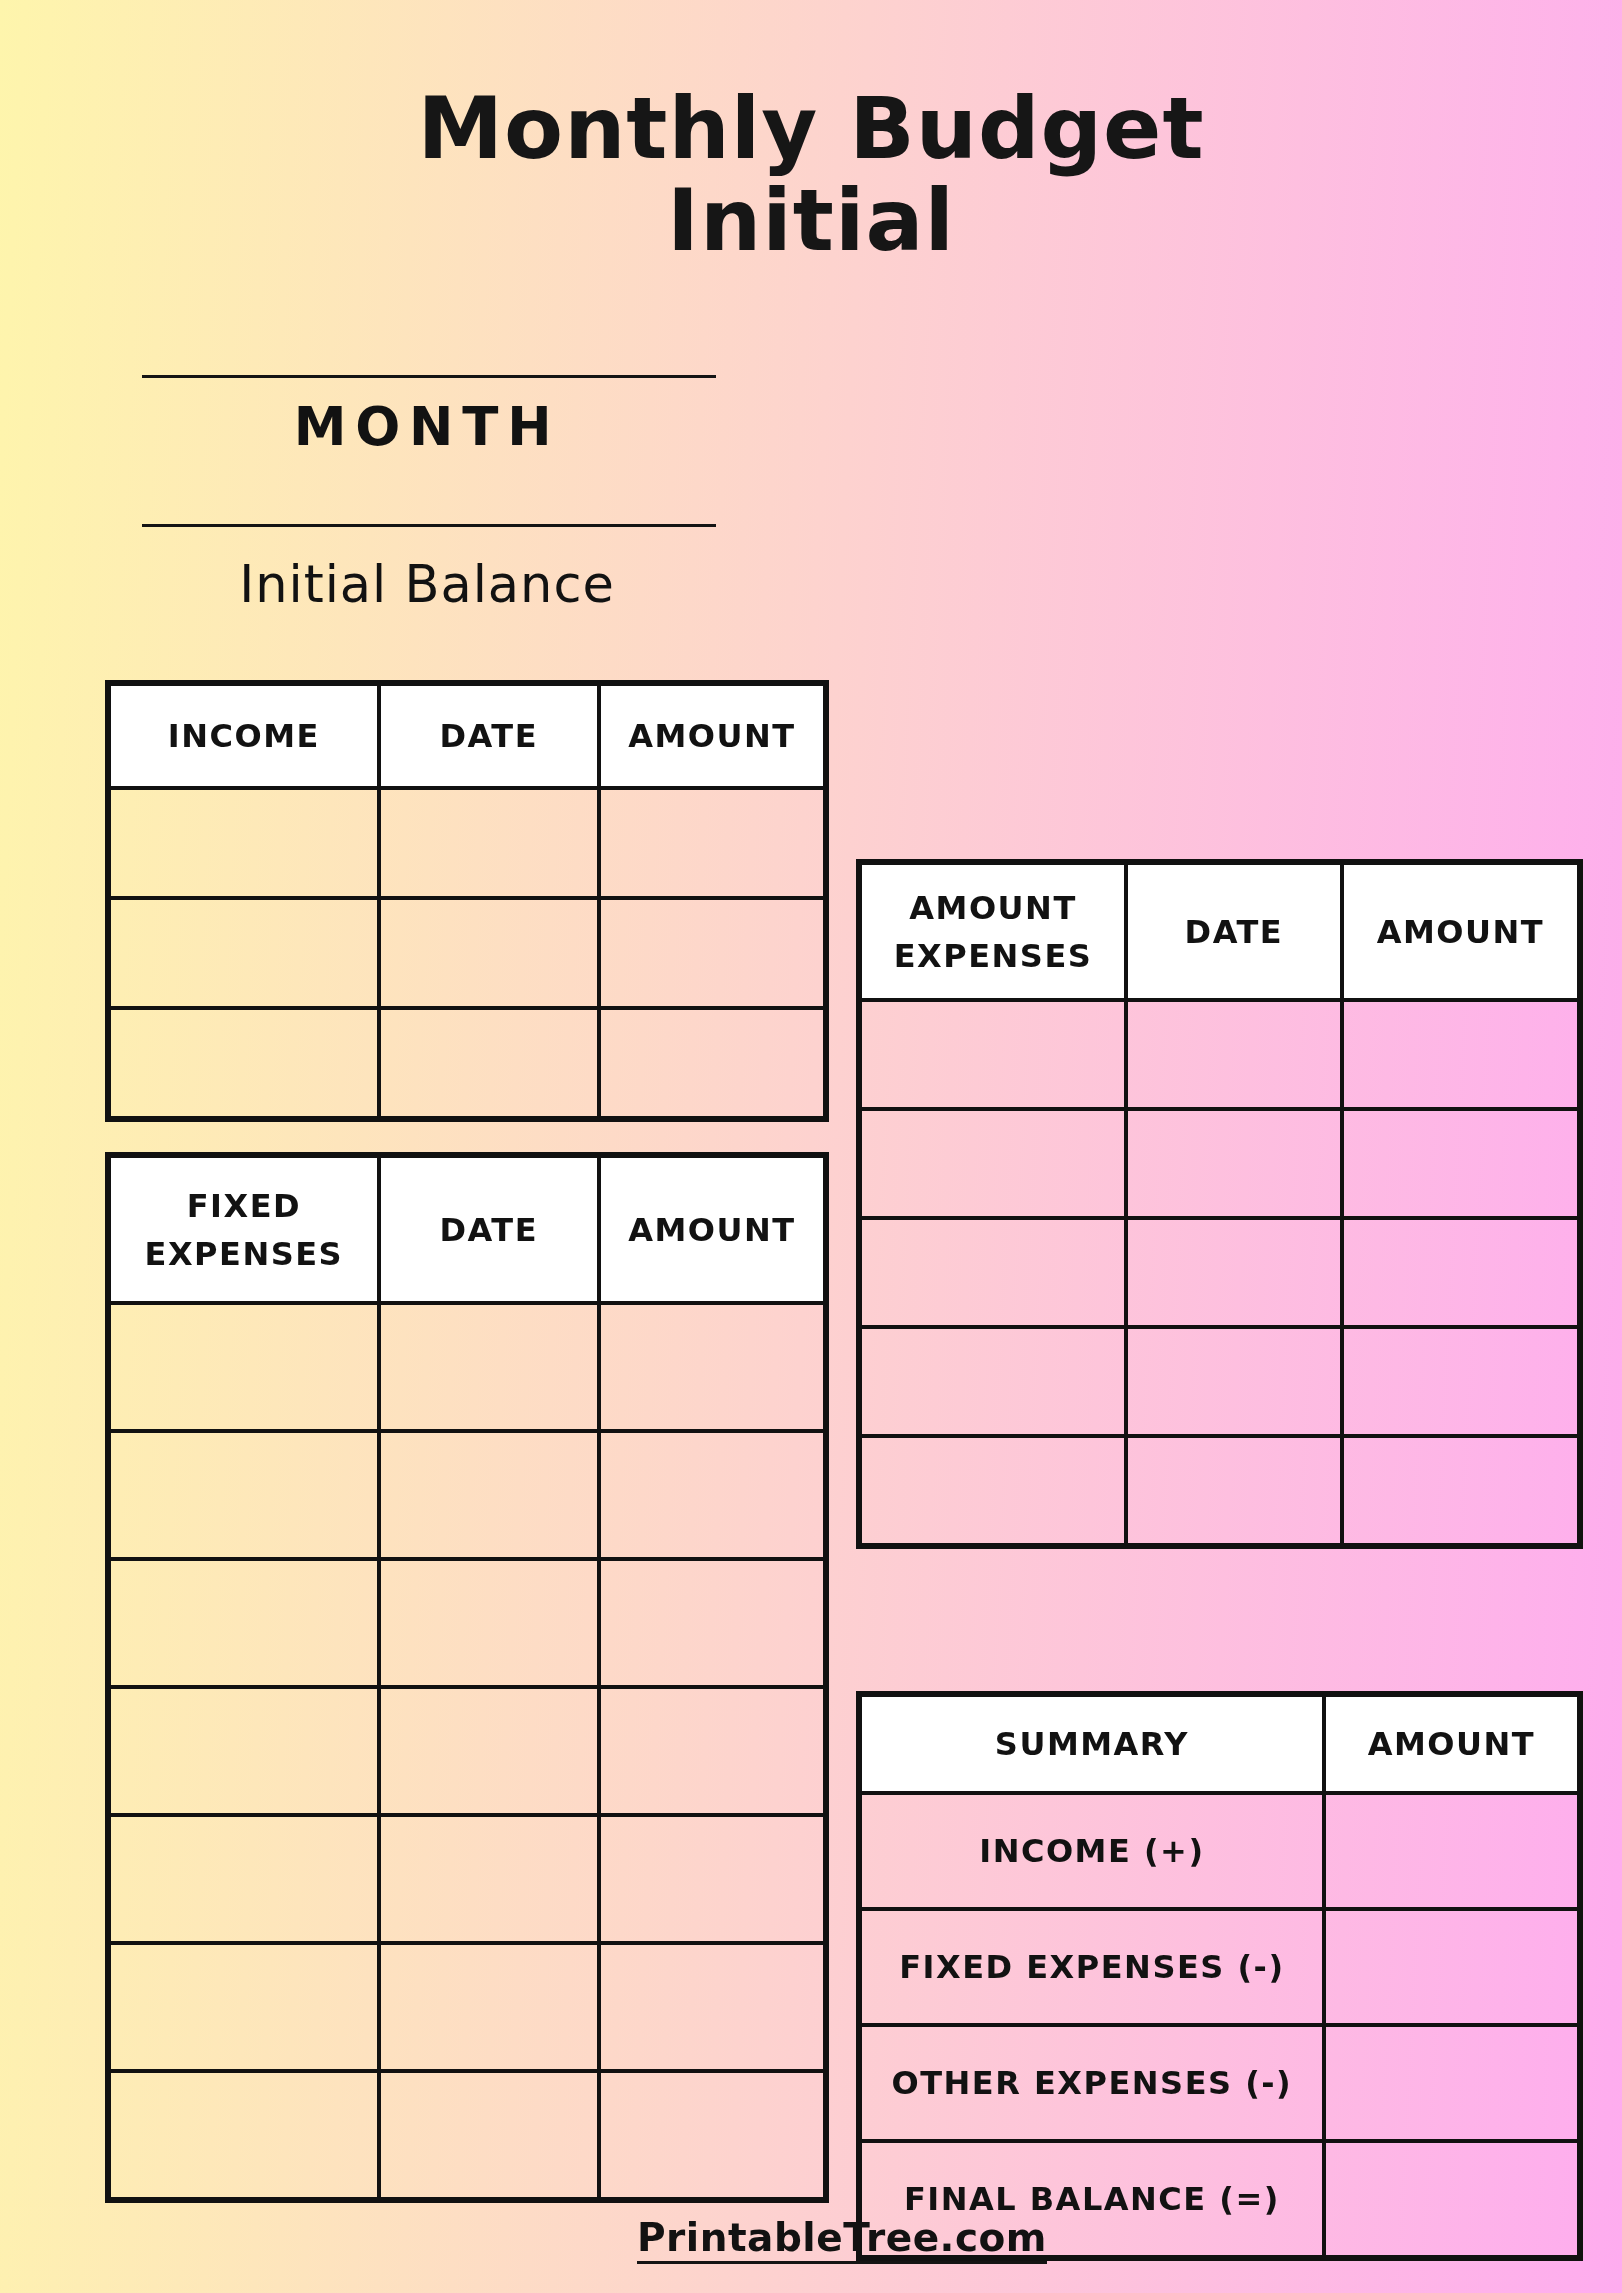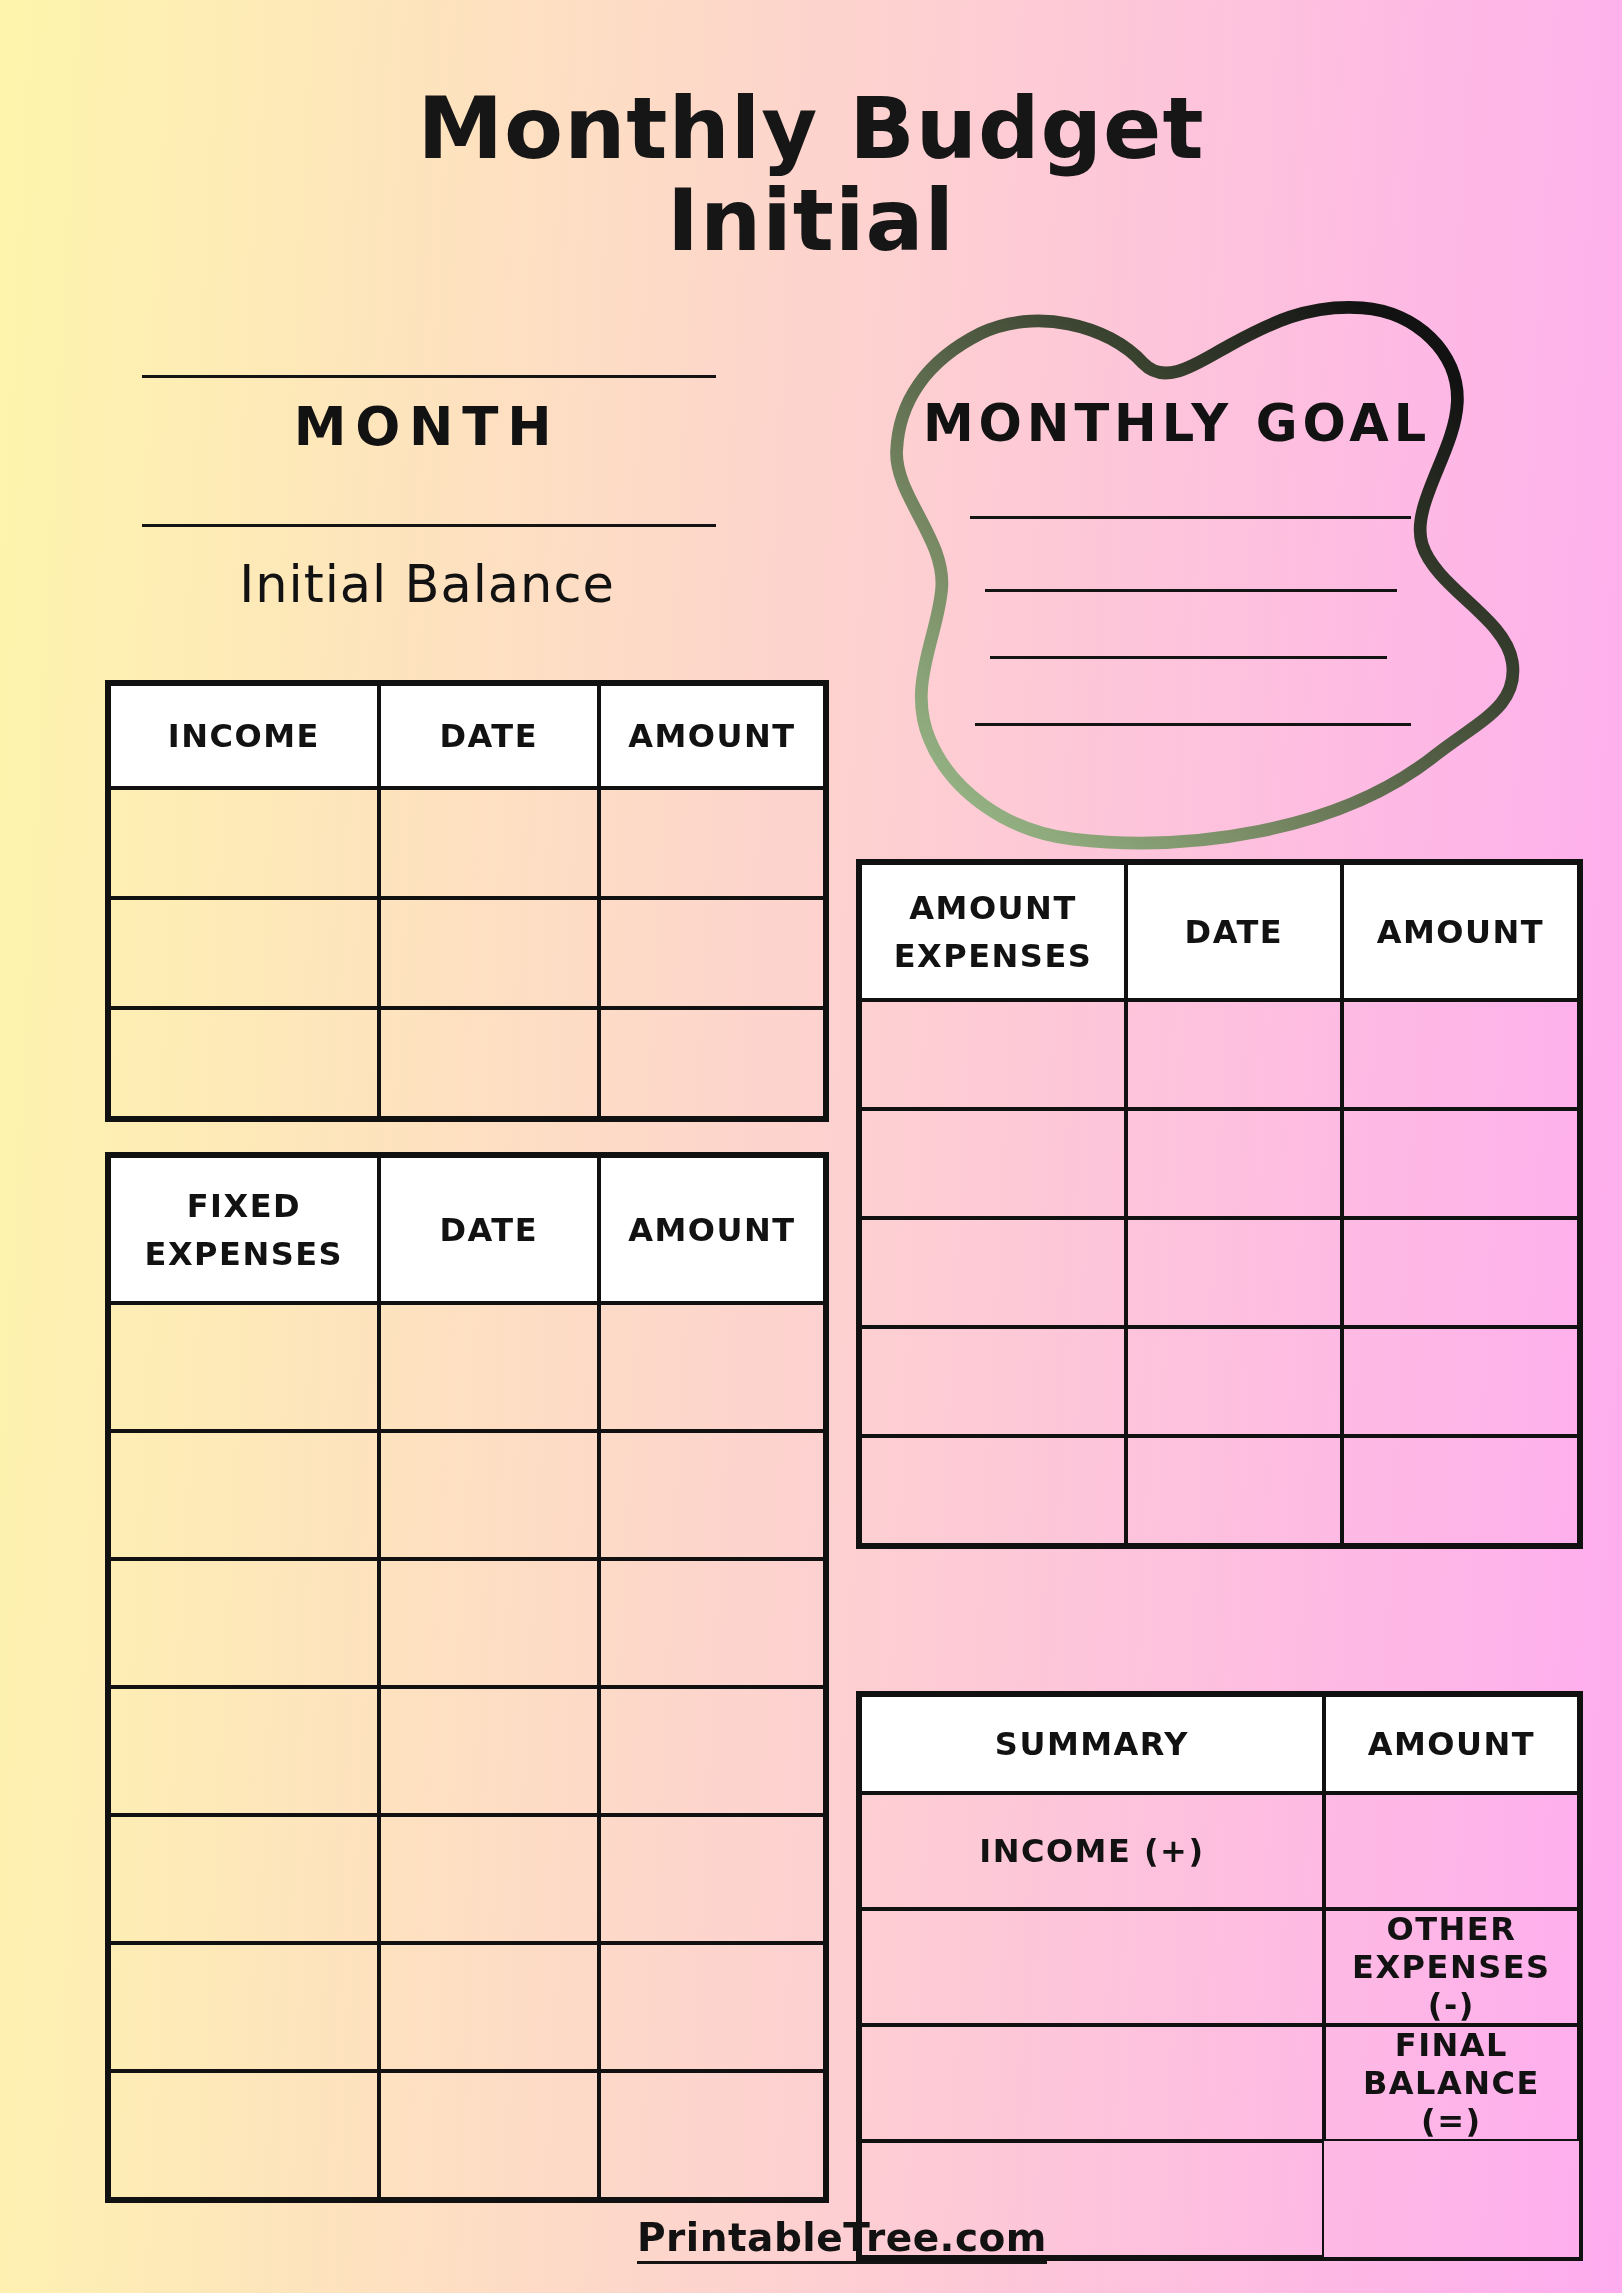--- a/index.html
+++ b/index.html
@@ -104,51 +104,20 @@
   <h1 class="title" style="margin:0;">
     <span>Monthly Budget</span>
     <span>Initial</span>
   </h1>
 
   <div class="hr hr1"></div>
   <div class="month">MONTH</div>
   <div class="hr hr2"></div>
   <div class="initial">Initial Balance</div>
 
-  <div class="goal">
-    <svg width="647" height="559" viewBox="0 0 660 570">
-      <defs>
-        <linearGradient id="blobg" x1="0%" y1="100%" x2="100%" y2="0%">
-          <stop offset="0%" stop-color="#9FC28F"></stop>
-          <stop offset="30%" stop-color="#7A8C66"></stop>
-          <stop offset="65%" stop-color="#39412F"></stop>
-          <stop offset="88%" stop-color="#121212"></stop>
-        </linearGradient>
-      </defs>
-      <path d="M 272,71
-               C 235,30 160,14 106,40
-               C 50,68 22,110 20,160
-               C 18,205 70,250 66,300
-               C 62,350 30,400 54,455
-               C 75,505 130,548 200,556
-               C 270,564 330,560 390,548
-               C 455,535 520,510 570,470
-               C 615,435 655,420 648,375
-               C 641,330 570,300 556,255
-               C 544,215 590,160 592,110
-               C 594,60 550,18 495,14
-               C 440,10 400,30 360,52
-               C 330,68 295,95 272,71 Z" fill="none" stroke="url(#blobg)" stroke-width="13" stroke-linecap="round"></path>
-    </svg>
-    <div class="goal-title">MONTHLY GOAL</div>
-    <div class="goal-line gl1"></div>
-    <div class="goal-line gl2"></div>
-    <div class="goal-line gl3"></div>
-    <div class="goal-line gl4"></div>
-  </div>
 
   <div class="tbl income">
     <div class="th">INCOME</div>
     <div class="th">DATE</div>
     <div class="th">AMOUNT</div>
   <div class="td"></div>
       <div class="td"></div>
       <div class="td"></div>
       <div class="td"></div>
       <div class="td"></div>
@@ -206,20 +175,21 @@
       <div class="td"></div>
     </div>
 
   <div class="tbl summary">
     <div class="th">SUMMARY</div>
     <div class="th">AMOUNT</div>
 
     <div class="td label">INCOME (+)</div>
     <div class="td"></div>
 
+    <div class="td label">FIXED EXPENSES (-)</div>
     <div class="td"></div>
 
     <div class="td label">OTHER EXPENSES (-)</div>
     <div class="td"></div>
 
     <div class="td label">FINAL BALANCE (=)</div>
     <div class="td"></div>
   </div>
 
   <div class="footer">

